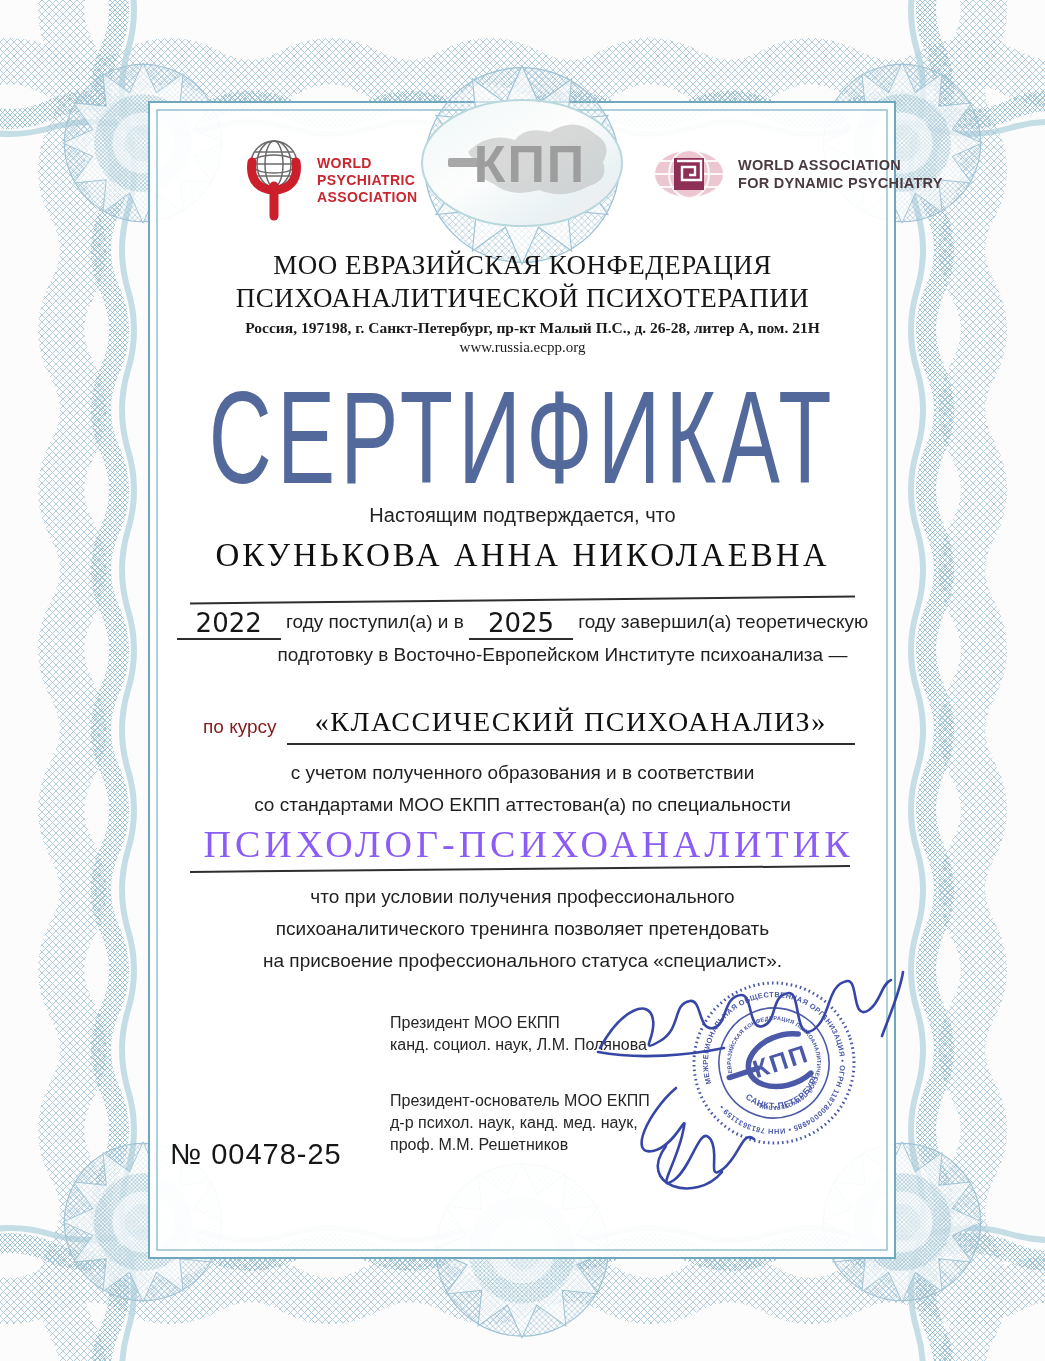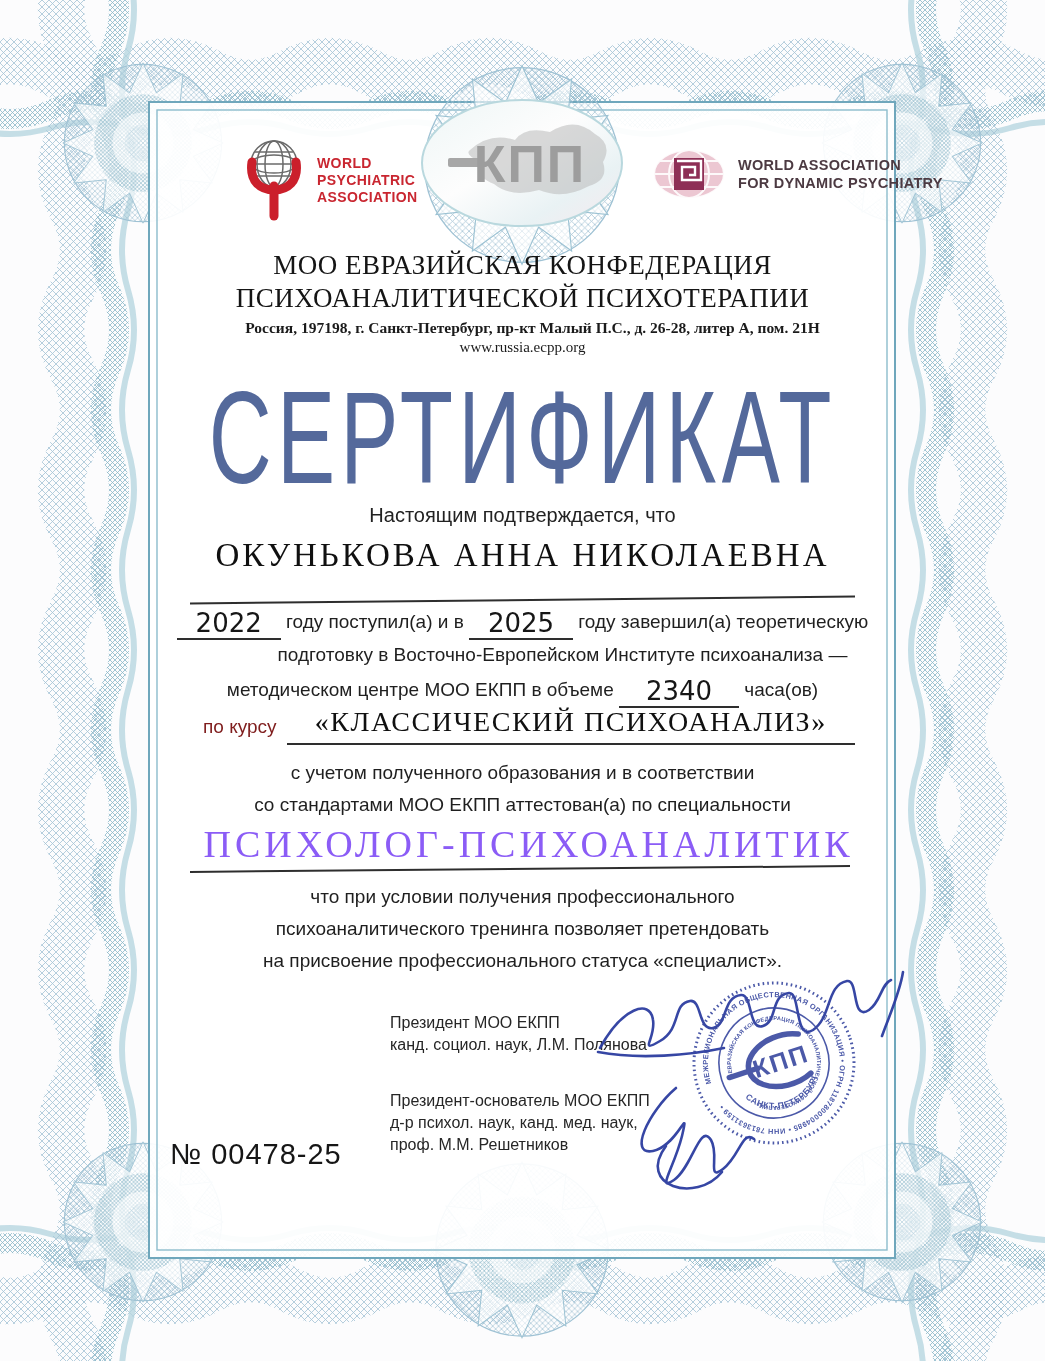--- a/index.html
+++ b/index.html
@@ -152,25 +152,20 @@
   <div class="abs ctr name" style="top:537px;">ОКУНЬКОВА АННА НИКОЛАЕВНА</div>
   <div class="rule" style="left:190px;top:599px;width:665px;transform:rotate(-.6deg);"></div>
 
   <div class="abs ctr bodyline" style="top:610px;">
     <span class="blankval" style="min-width:92px;">2022</span>
     <span> </span><span>году поступил(а) и в</span><span> </span>
     <span class="blankval" style="min-width:92px;">2025</span>
     <span> </span><span>году завершил(а) теоретическую</span>
   </div>
   <div class="abs ctr bodyline" style="top:644px;margin-left:40px;">подготовку в Восточно-Европейском Институте психоанализа —</div>
-  <div class="abs ctr bodyline" style="top:678px;">
-    <span>методическом центре МОО ЕКПП в объеме</span><span> </span>
-    <span class="blankval" style="min-width:108px;">2340</span>
-    <span> </span><span>часа(ов)</span>
-  </div>
 
   <div class="abs course-row" style="left:203px;top:706px;width:652px;">
     <span class="course-label">по курсу</span>
     <span class="course-fill">«КЛАССИЧЕСКИЙ ПСИХОАНАЛИЗ»</span>
   </div>
 
   <div class="abs ctr bodyline" style="top:762px;">с учетом полученного образования и в соответствии</div>
   <div class="abs ctr bodyline" style="top:794px;">со стандартами МОО ЕКПП аттестован(а) по специальности</div>
 
   <div class="abs ctr specialty" style="top:822px;">ПСИХОЛОГ-ПСИХОАНАЛИТИК</div>

